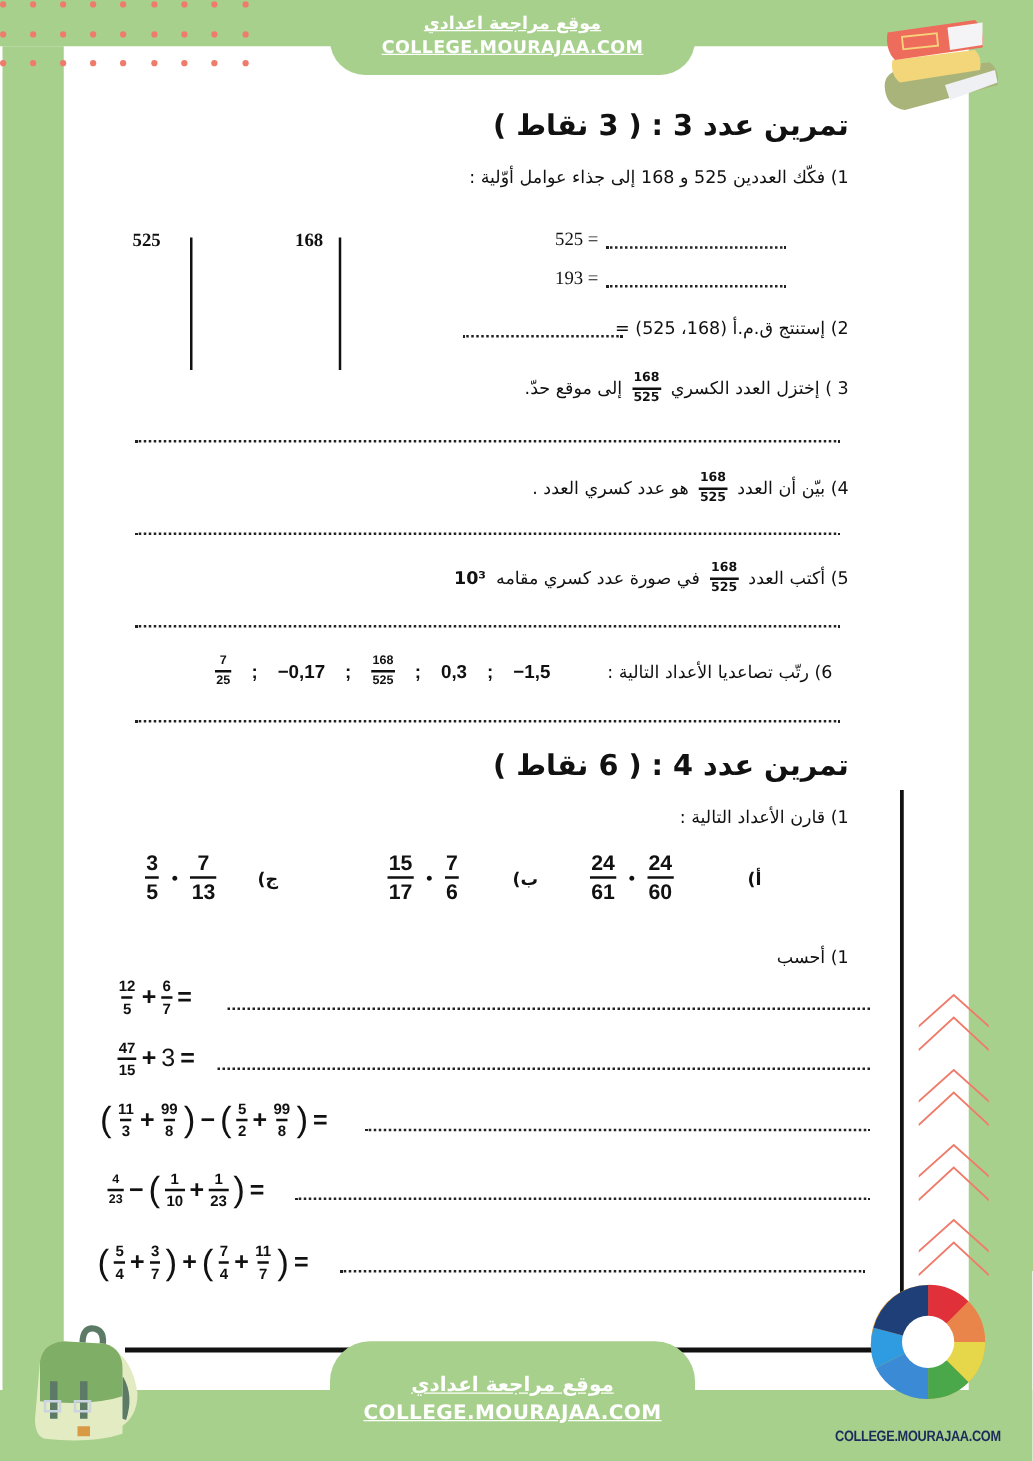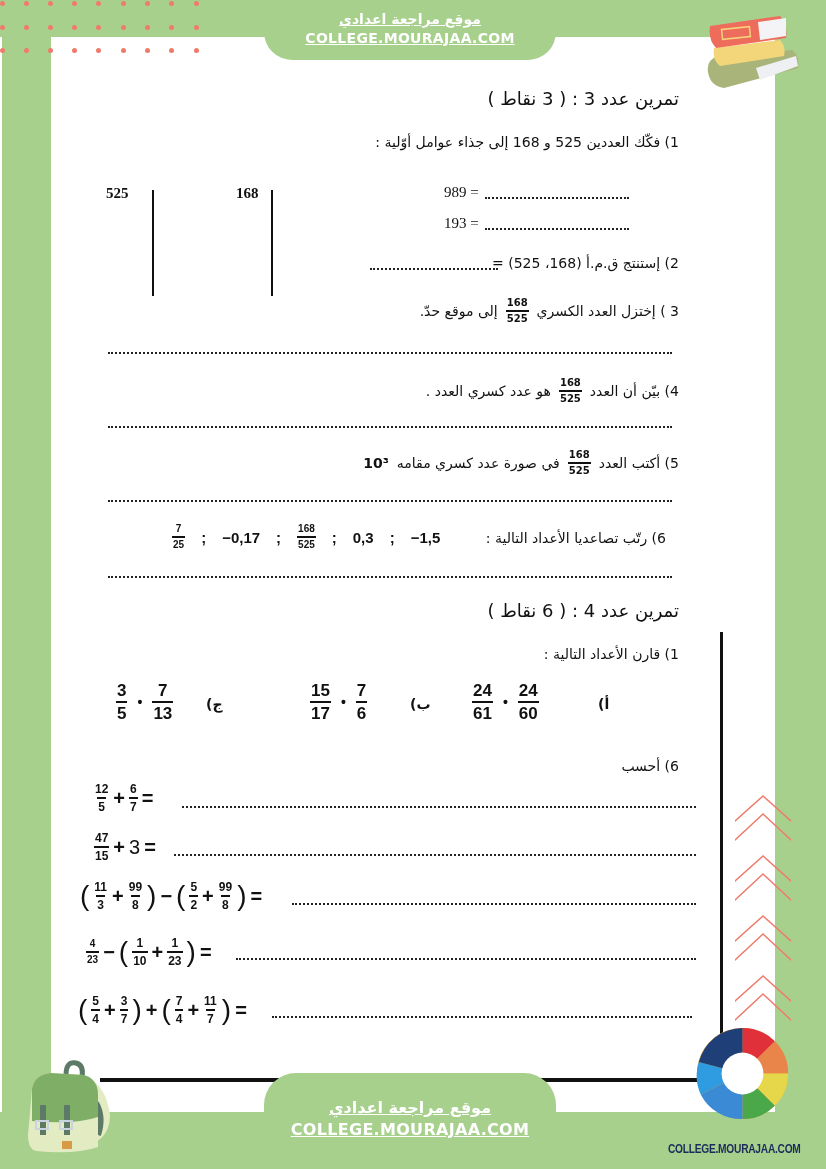--- a/index.html
+++ b/index.html
@@ -22,21 +22,21 @@
   .pill .ar { font-size: 14px; line-height: 19px; text-decoration: underline; direction: rtl; }
   .pill .en { font-size: 14px; line-height: 18px; text-decoration: underline; letter-spacing: 0.3px; }
   .pill-bottom .ar, .pill-bottom .en { font-size: 16px; line-height: 22px; }
 
   .books { position: absolute; left: 700px; top: 10px; width: 112px; height: 88px; }
   .frame-bottom { position: absolute; left: 100px; top: 1078px; width: 620px; height: 4px; background: #111; }
   .frame-right { position: absolute; left: 720px; top: 632px; width: 3px; height: 450px; background: #111; }
 
   .content { position: absolute; left: 60px; top: 60px; width: 712px; height: 1000px; }
   .rtl { direction: rtl; position: absolute; white-space: nowrap; }
-  .h-ex { font-weight: normal; font-size: 18px; font-family: "DejaVu Sans", sans-serif; }
+  .h-ex { font-weight: bold; font-size: 23px; font-family: "DejaVu Sans", sans-serif; }
   .q { font-size: 14px; font-family: "DejaVu Sans", sans-serif; }
   .num { font-weight: bold; font-size: 15px; }
   .abs { position: absolute; white-space: nowrap; }
   .dotline { position: absolute; height: 2px; border-bottom: 2px dotted #222; }
   .vline { position: absolute; width: 2px; background: #111; }
 
   .frac { display: inline-flex; flex-direction: column; align-items: center; vertical-align: middle;
     font-weight: bold; line-height: 1; }
   .frac .n { padding: 0 1px 2px; }
   .frac .d { border-top: 2px solid #111; padding: 2px 1px 0; }
@@ -109,21 +109,21 @@
 <div class="content"></div>
 
 <div class="rtl h-ex" style="right:147px; top:88px;">تمرين عدد 3 : ( 3 نقاط )</div>
 <div class="rtl q" style="right:147px; top:134px;">1) فكّك العددين 525 و 168 إلى جذاء عوامل أوّلية :</div>
 
 <div class="abs num" style="left:106px; top:185px;">525</div>
 <div class="vline" style="left:152px; top:190px; height:106px;"></div>
 <div class="abs num" style="left:236px; top:185px;">168</div>
 <div class="vline" style="left:271px; top:190px; height:106px;"></div>
 
-<div class="abs num" style="left:444px; top:184px; font-weight:normal;">989 =</div>
+<div class="abs num" style="left:444px; top:184px; font-weight:normal;">525 =</div>
 <div class="dotline" style="left:485px; top:197px; width:144px;"></div>
 <div class="abs num" style="left:444px; top:215px; font-weight:normal;">193 =</div>
 <div class="dotline" style="left:485px; top:228px; width:144px;"></div>
 
 <div class="rtl q" style="right:147px; top:255px;">2) إستنتج ق.م.أ (168، 525) = </div>
 <div class="dotline" style="left:370px; top:268px; width:128px;"></div>
 
 <div class="rtl q" style="right:147px; top:298px; display:flex; align-items:center; gap:8px;">
   <span>3 ) إختزل العدد الكسري</span>
   <span class="frac f-sm">
@@ -210,21 +210,21 @@
       <span class="d">5</span>
     </span>
   <span class="op" style="font-size:14px;margin:0 6px">•</span>
   <span class="frac f-lg">
       <span class="n">7</span>
       <span class="d">13</span>
     </span>
 </div>
 <div class="rtl q" style="left:206px; top:696px; font-weight:bold;">ج)</div>
 
-<div class="rtl q" style="right:147px; top:758px;">6) أحسب</div>
+<div class="rtl q" style="right:147px; top:758px;">1) أحسب</div>
 
 <div class="expr" style="left:94px; top:783px;">
   <span class="frac f-xs">
       <span class="n">12</span>
       <span class="d">5</span>
     </span>
   <span class="op">+</span>
   <span class="frac f-xs">
       <span class="n">6</span>
       <span class="d">7</span>

